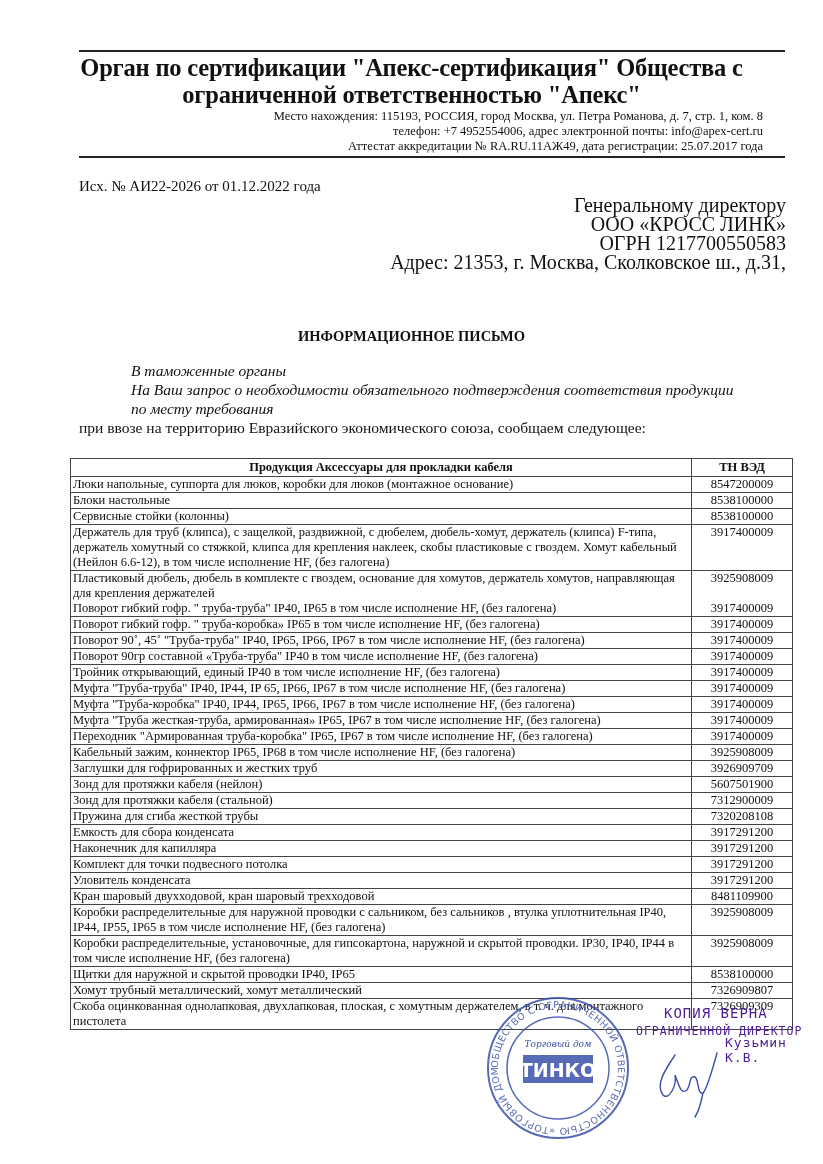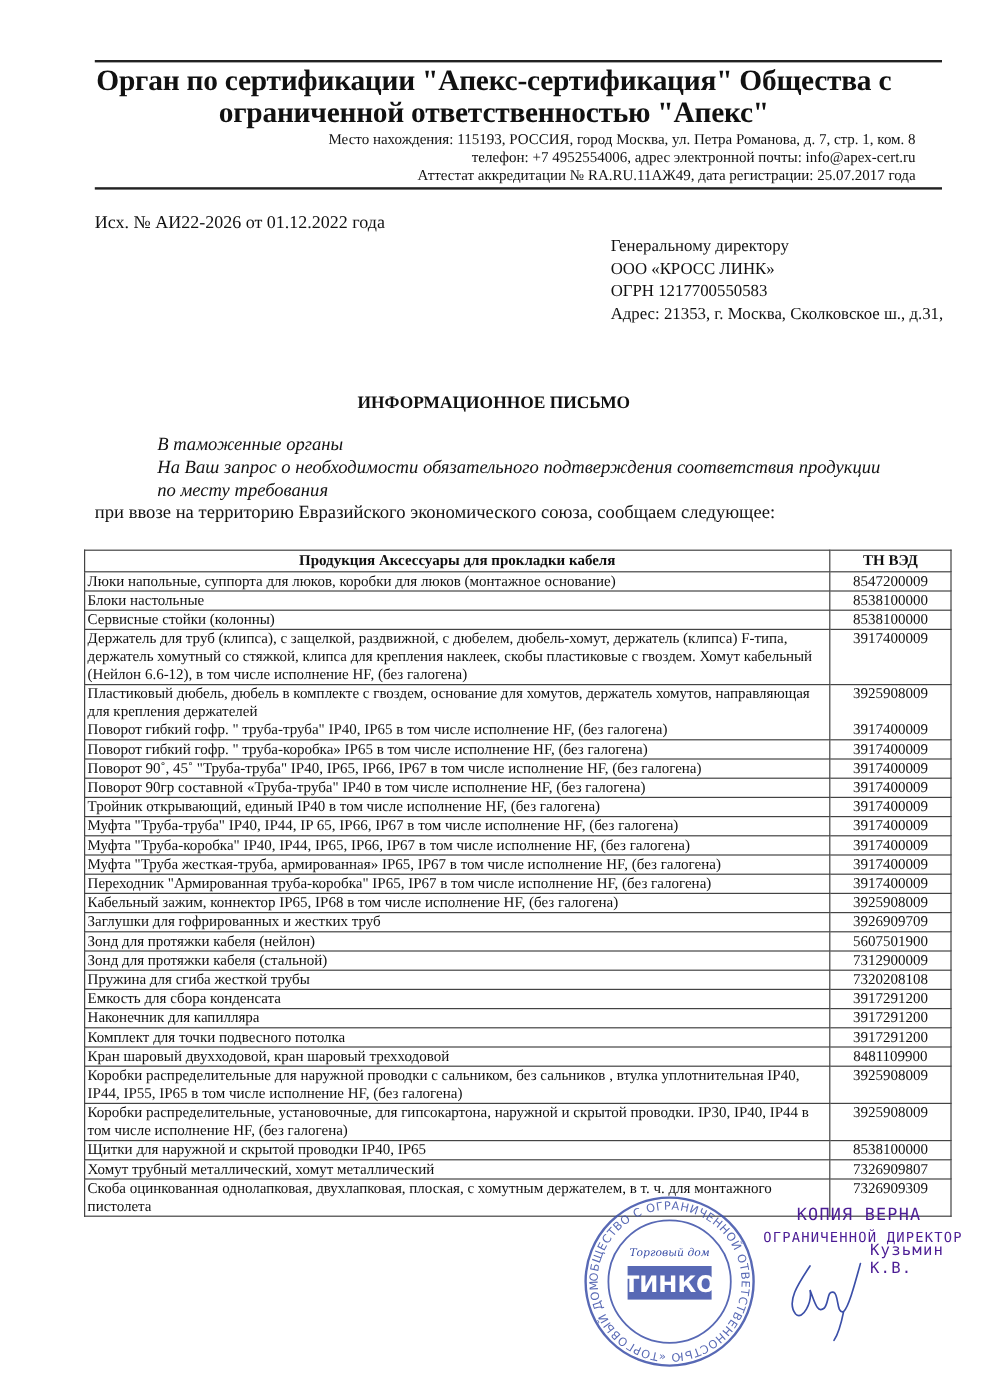--- a/index.html
+++ b/index.html
@@ -16,22 +16,22 @@
   }
   .org-line {
     position: absolute; left: 60px; width: 703px; text-align: right;
     font-size: 12.5px; line-height: 15px;
   }
   .org-line.l1 { top: 109px; }
   .org-line.l2 { top: 124px; }
   .org-line.l3 { top: 139px; }
   .outgoing { position: absolute; top: 178px; left: 79px; font-size: 15px; }
   .recipient {
-    position: absolute; top: 196px; right: 37px; 
-    font-size: 14px; line-height: 19px;
+    position: absolute; top: 196px; right: 37px; text-align: right;
+    font-size: 20px; line-height: 19px;
   }
   .letter-title {
     position: absolute; top: 328px; left: 60px; width: 703px; text-align: center;
     font-weight: bold; font-size: 14.5px;
   }
   .body-text { position: absolute; left: 79px; width: 690px; font-size: 15.5px; line-height: 19px; }
   .body-text .indent { padding-left: 52px; font-style: italic; }
   .body-text.b1 { top: 361px; }
   table.products {
     position: absolute; top: 458px; left: 70px; width: 723px;
@@ -175,20 +175,24 @@
     <tr>
         <td>Емкость для сбора конденсата</td>
         <td class="code">3917291200</td>
       </tr>
     <tr>
         <td>Наконечник для капилляра</td>
         <td class="code">3917291200</td>
       </tr>
     <tr>
         <td>Комплект для точки подвесного потолка</td>
+        <td class="code">3917291200</td>
+      </tr>
+    <tr>
+        <td>Уловитель конденсата</td>
         <td class="code">3917291200</td>
       </tr>
     <tr>
         <td>Кран шаровый двухходовой, кран шаровый трехходовой</td>
         <td class="code">8481109900</td>
       </tr>
     <tr>
         <td>Коробки распределительные для наружной проводки с сальником, без сальников , втулка уплотнительная IP40, IP44, IP55, IP65  в том числе исполнение HF,  (без галогена)</td>
         <td class="code">3925908009</td>
       </tr>

